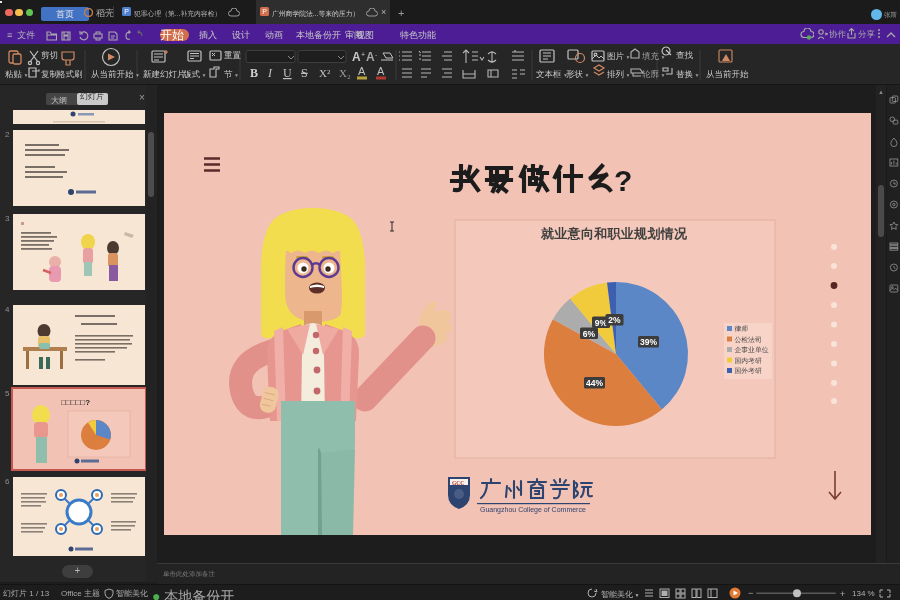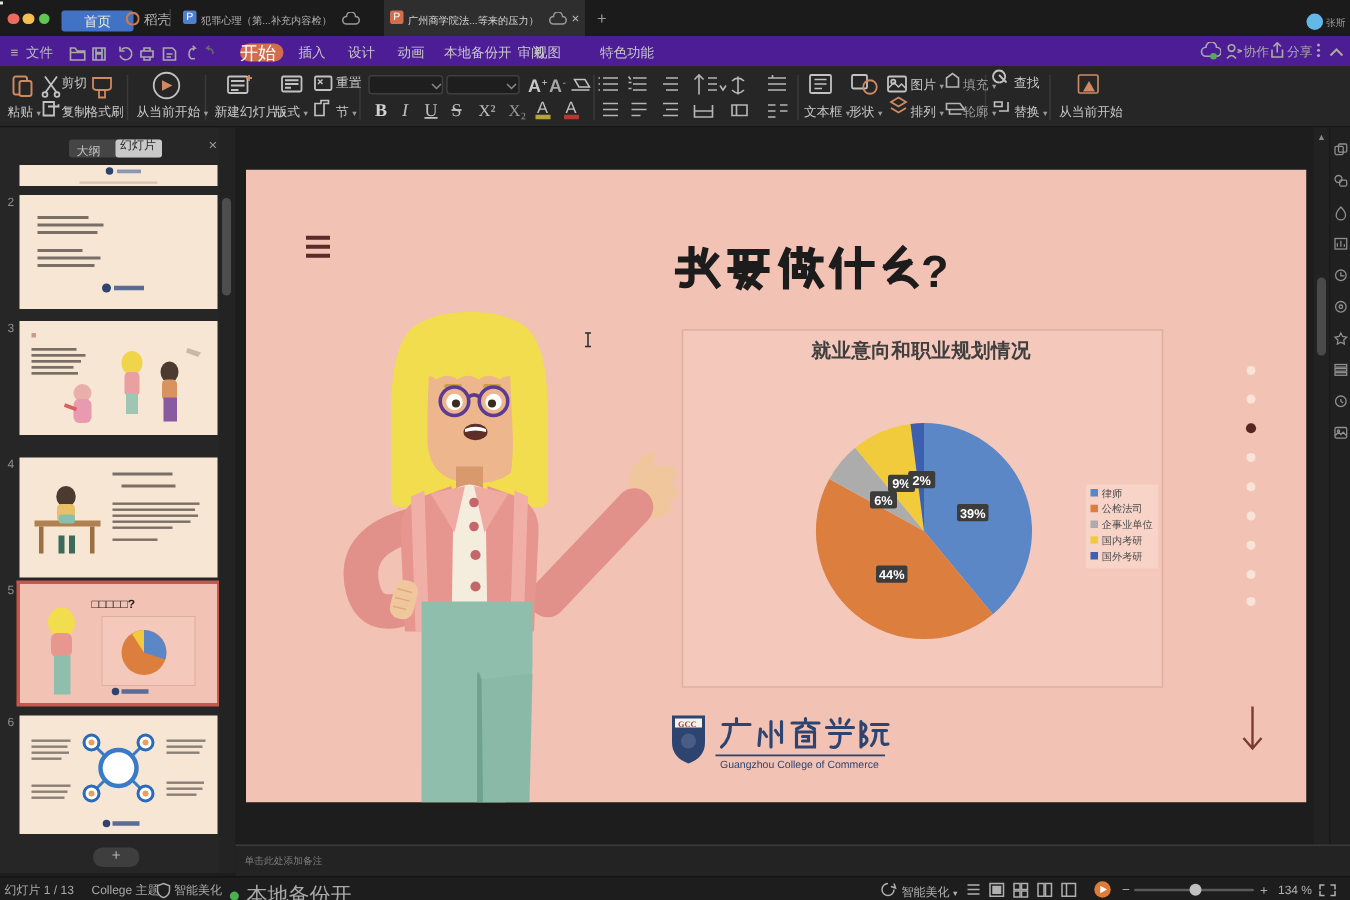--- a/index.html
+++ b/index.html
@@ -545,21 +545,21 @@
           <path d="M0,7 l3,-3 2,2 2,-2 3,3"></path>
         </g>
 </g>
 </svg>
 </div>
 <div id="notes">
     <div class="tx" style="left:6px;top:6px;color:#7d7d7d;font-size:6.5px">单击此处添加备注</div>
   </div>
 <div id="statusbar">
   <div class="tx" style="left:3px;top:3px;color:#a9a9a9;font-size:8px">幻灯片 1 / 13</div>
-  <div class="tx" style="left:61px;top:3px;color:#a9a9a9;font-size:8px">College 主题</div>
+  <div class="tx" style="left:61px;top:3px;color:#a9a9a9;font-size:8px">Office 主题</div>
   <svg class="abs" style="left:104px;top:3px" width="10" height="11">
       <path d="M5,1 l4,1.5 v3 q0,3.5 -4,5 q-4,-1.5 -4,-5 v-3 Z" fill="none" stroke="#a9a9a9" stroke-width="1"></path>
     </svg>
     <div class="tx" style="left:116px;top:3px;color:#a9a9a9;font-size:8px">智能美化</div>
   <div class="tx" style="left:152px;top:3px;color:#a9a9a9;font-size:14px"><span style="color:#4caf50">●</span> 本地备份开</div>
   <svg width="330" height="16" style="position:absolute;left:570px;top:0">
     <g stroke="#b0b0b0" fill="none" stroke-width="1">
       <path d="M22,4 a4,4 0 1,0 4,4 M26,4 l1,3 -3,-1"></path>
       <path d="M75,5 h8 M75,8 h8 M75,11 h8"></path>
       <rect x="90" y="4" width="9" height="8.5"></rect>

